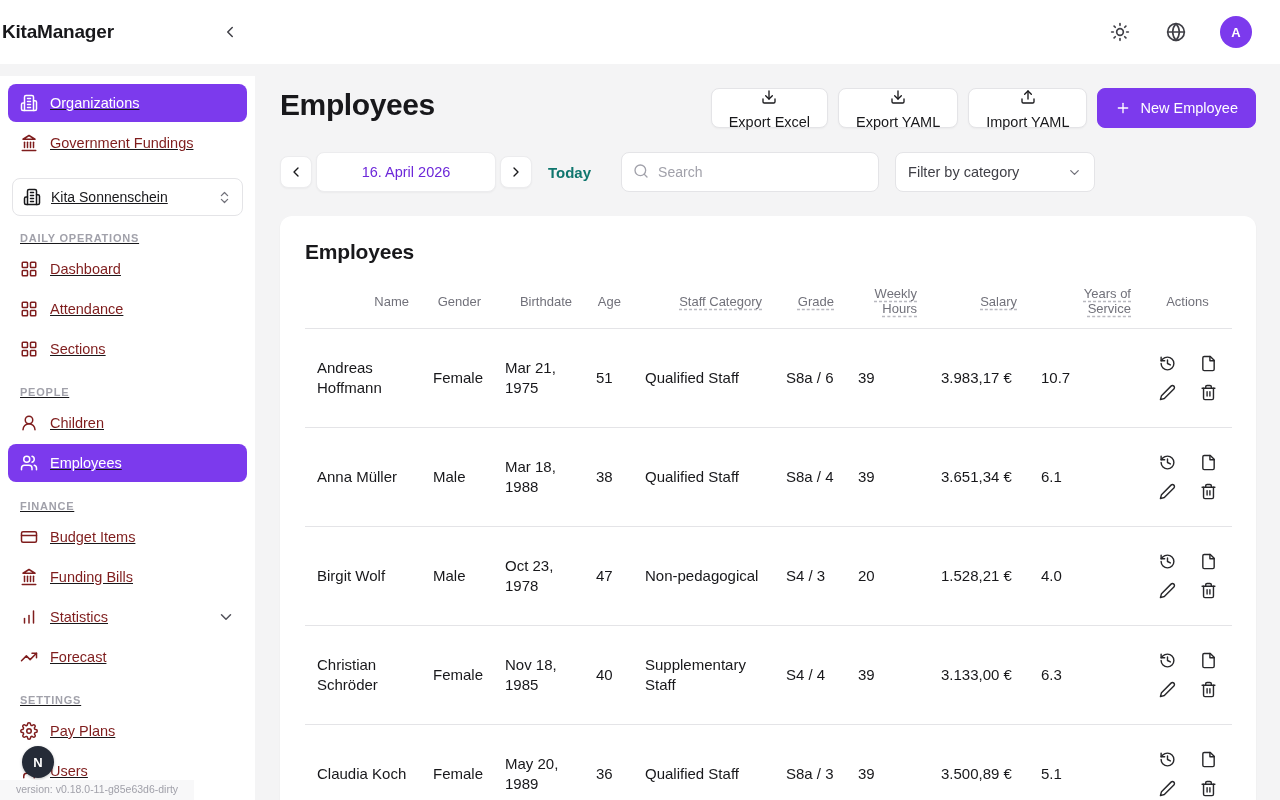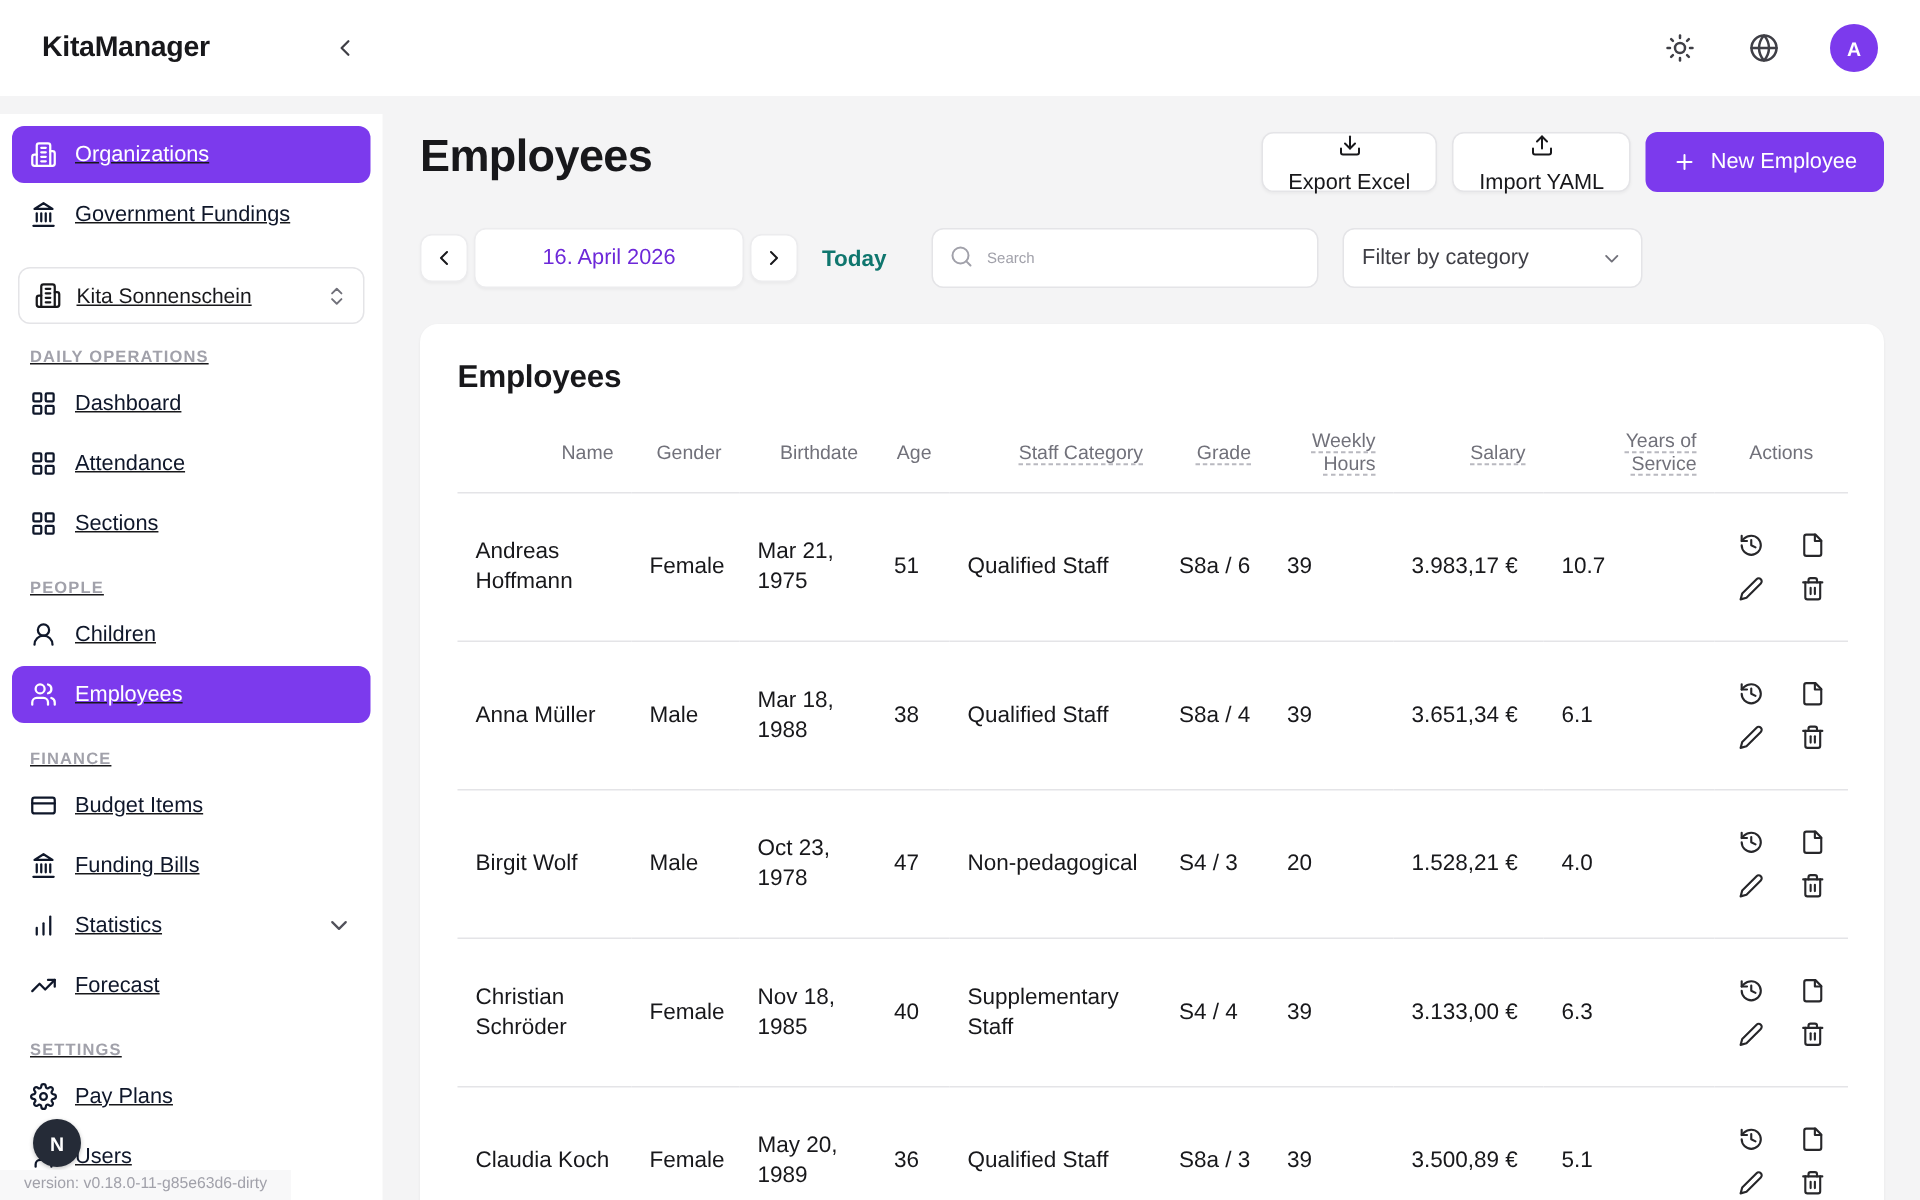--- a/index.html
+++ b/index.html
@@ -9,35 +9,35 @@
 
   .icon { display:inline-flex; align-items:center; justify-content:center; }
   .icon svg { width:18px; height:18px; display:block; fill:none; stroke:currentColor;
               stroke-width:2; stroke-linecap:round; stroke-linejoin:round; }
   .icon-20 svg { width:20px; height:20px; }
 
   
   .topbar { position:fixed; top:0; left:0; right:0; height:64px; background:#fff;
             display:flex; align-items:center; z-index:20; }
   .topbar-left { width:255px; display:flex; align-items:center; justify-content:space-between;
-                 padding:0 14px 0 28px; }
+                 padding:0 14px 0 2px; }
   .app-title { font-size:19px; font-weight:700; letter-spacing:-0.2px; }
   .iconbtn { background:none; border:none; cursor:pointer; color:#3f3f46;
              display:flex; align-items:center; justify-content:center; padding:2px; }
   .topbar-right { margin-left:auto; display:flex; align-items:center; gap:32px; padding-right:28px; }
   .avatar { width:32px; height:32px; border-radius:50%; background:var(--accent); color:#fff;
             font-size:13px; font-weight:700; display:flex; align-items:center; justify-content:center;
             border:none; cursor:pointer; font-family:inherit; }
 
   
   .sidebar { position:fixed; top:76px; left:0; bottom:0; width:255px; background:#fff;
              padding:8px; overflow:hidden; z-index:10;text-decoration:underline; }
   .nav-item { display:flex; align-items:center; gap:12px; height:38px; margin-bottom:2px;
               padding:0 12px; border-radius:8px; font-size:14.5px; font-weight:500;
-              color:#0f172a; cursor:pointer; }
+              color:#7f1d1d; cursor:pointer; }
   .nav-item.active { background:var(--accent); color:#fff; }
   .nav-item .trail { margin-left:auto; color:#52525b; }
   .org-select { margin:16px 4px 0; border:1px solid var(--border); border-radius:8px; height:38px;
                 display:flex; align-items:center; gap:10px; padding:0 10px; font-size:14px;
                 font-weight:500; cursor:pointer; background:#fff; }
   .org-select .trail { margin-left:auto; color:#71717a; }
   .org-select .trail svg { width:15px; height:15px; }
   .nav-heading { font-size:11px; font-weight:700; letter-spacing:0.07em; color:#a1a1aa;
                  padding:16px 12px 6px; }
   .sidebar-bottom-avatar { position:absolute; left:22px; bottom:22px; width:32px; height:32px;
@@ -69,21 +69,21 @@
   .date-btn { width:180px; height:40px; background:#fff; border:1px solid #ececee; border-radius:8px;
               font-size:14.5px; font-weight:500; color:#6d28d9; cursor:pointer; font-family:inherit;
               box-shadow:0 1px 2px rgba(0,0,0,.04); margin-right:4px; }
   .nav-btn.next { margin-right:16px; }
   .today-btn { background:none; border:none; font-size:15px; font-weight:600; color:#0f766e;
                cursor:pointer; font-family:inherit; margin-right:30px; }
   .search-box { position:relative; width:258px; margin-right:16px; }
   .search-ic { position:absolute; left:12px; top:11px; color:#a1a1aa; }
   .search-ic svg { width:16px; height:16px; }
   .search-input { width:100%; height:40px; border:1px solid var(--border); border-radius:8px;
-                  padding:0 12px 0 36px; font-size:10px; font-family:inherit; color:#18181b;
+                  padding:0 12px 0 36px; font-size:14px; font-family:inherit; color:#18181b;
                   background:#fff; outline:none; }
   .search-input::placeholder { color:#a1a1aa; }
   .filter-select { width:200px; height:40px; background:#fff; border:1px solid var(--border);
                    border-radius:8px; display:flex; align-items:center; justify-content:space-between;
                    padding:0 12px; font-size:14.5px; color:#3f3f46; cursor:pointer; }
   .filter-select .trail { color:#71717a; }
   .filter-select .trail svg { width:15px; height:15px; }
 
   
   .card { margin-top:24px; background:#fff; border-radius:12px; padding:24px 25px;
@@ -336,20 +336,30 @@
     <div class="page-actions">
         <button class="btn secondary">
           <span class="icon">
             <svg viewBox="0 0 24 24">
               <path d="M21 15v4a2 2 0 0 1-2 2H5a2 2 0 0 1-2-2v-4"></path>
               <polyline points="7 10 12 15 17 10"></polyline>
               <line x1="12" y1="15" x2="12" y2="3"></line>
             </svg>
           </span>
           <span>Export Excel</span>
+        </button>
+        <button class="btn secondary">
+          <span class="icon">
+            <svg viewBox="0 0 24 24">
+              <path d="M21 15v4a2 2 0 0 1-2 2H5a2 2 0 0 1-2-2v-4"></path>
+              <polyline points="7 10 12 15 17 10"></polyline>
+              <line x1="12" y1="15" x2="12" y2="3"></line>
+            </svg>
+          </span>
+          <span>Export YAML</span>
         </button>
         <button class="btn secondary">
           <span class="icon">
             <svg viewBox="0 0 24 24">
               <path d="M21 15v4a2 2 0 0 1-2 2H5a2 2 0 0 1-2-2v-4"></path>
               <polyline points="17 8 12 3 7 8"></polyline>
               <line x1="12" y1="3" x2="12" y2="15"></line>
             </svg>
           </span>
           <span>Import YAML</span>

